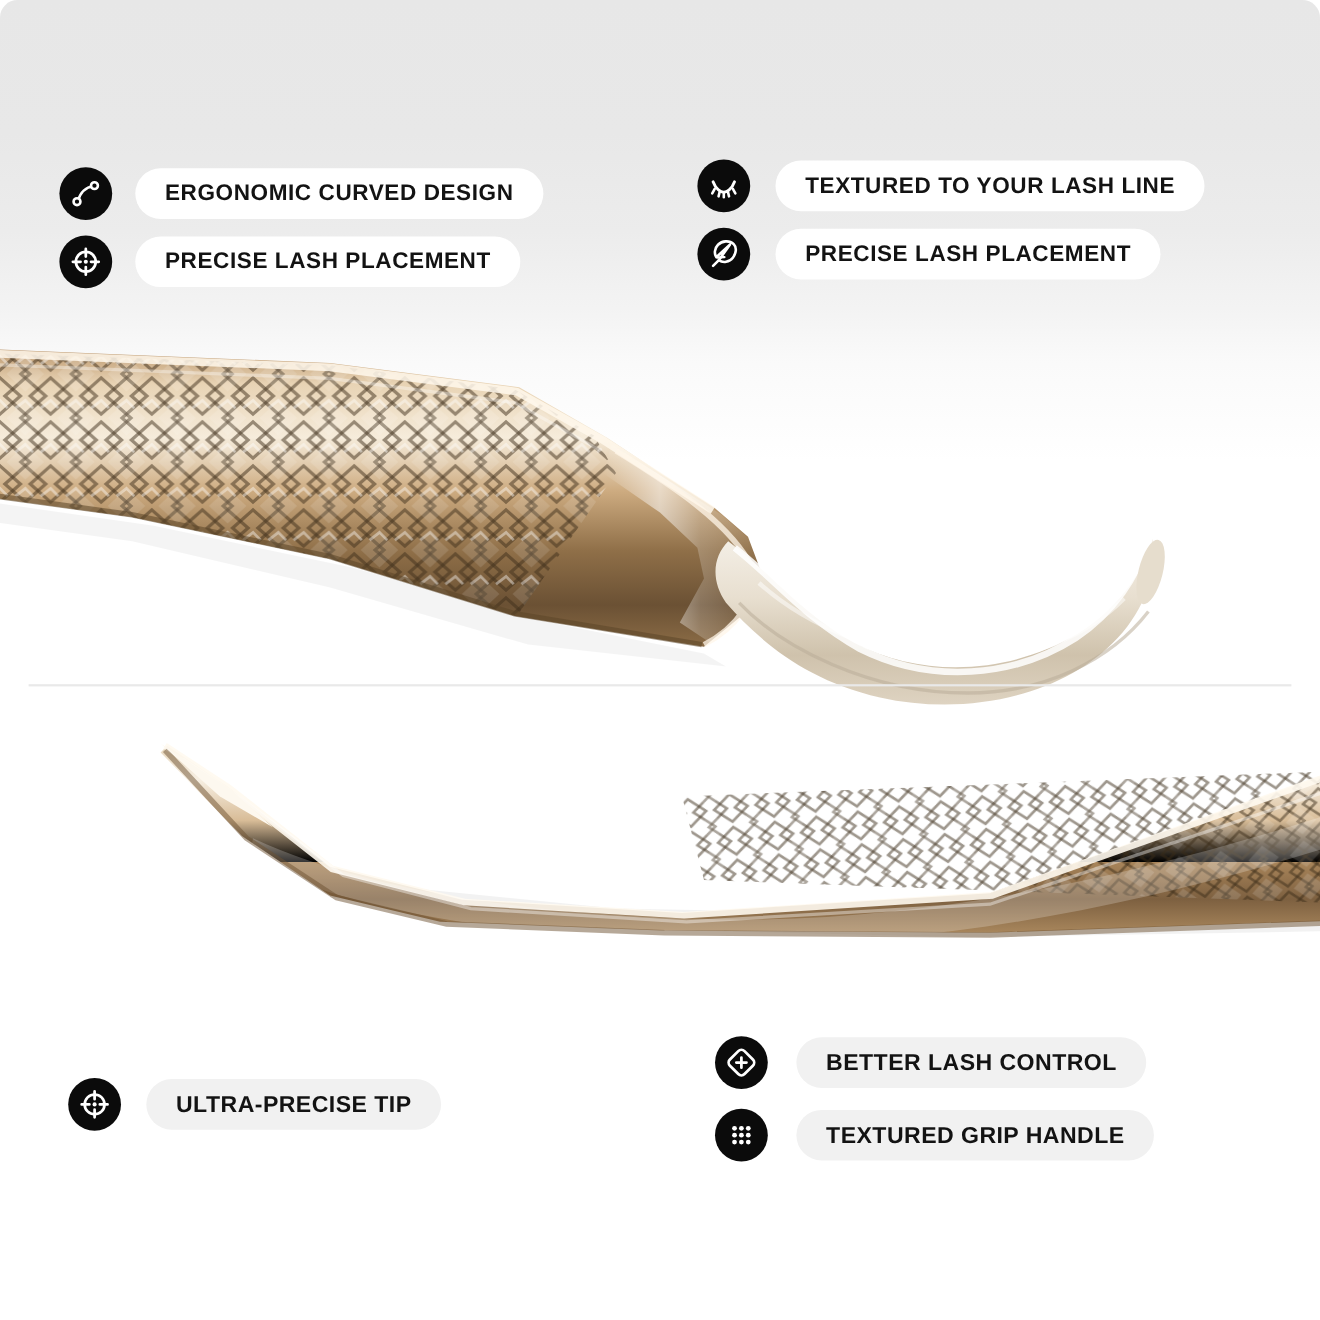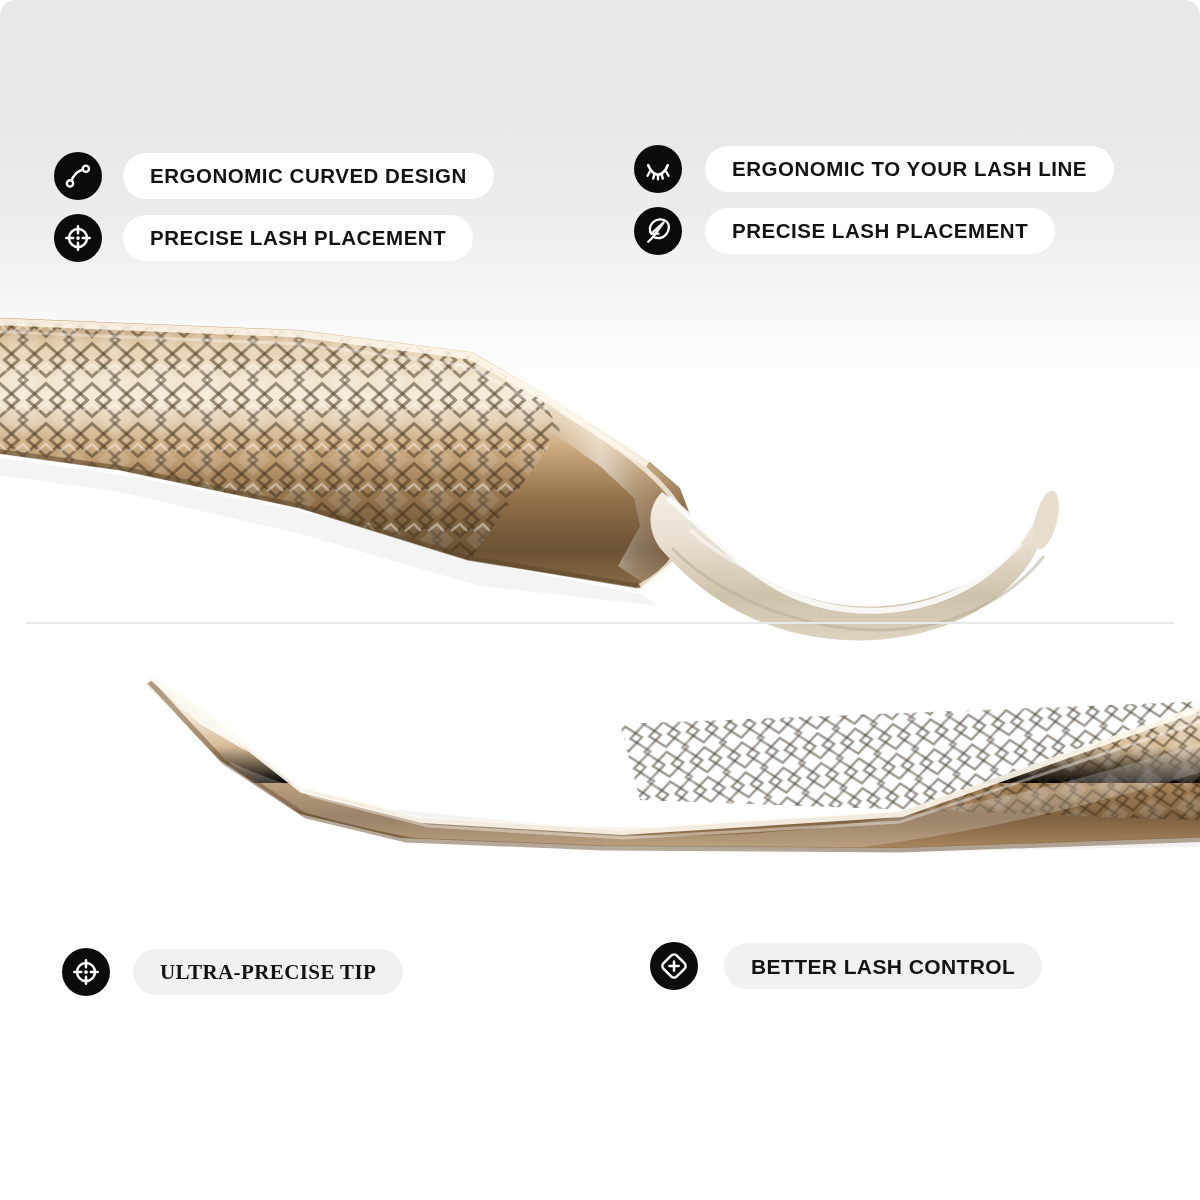--- a/index.html
+++ b/index.html
@@ -33,21 +33,21 @@
     left:26px; right:26px;
     top:622px; height:2px;
     background:#e9e9e9;
   }
 
   
   .feature-group { position:absolute; display:flex; flex-direction:column; }
 
   .group-tl { left:54px;  top:152px; gap:14px; }
   .group-tr { left:634px; top:145px; gap:14px; }
-  .group-bl { left:62px;  top:948px; gap:18px;font-family:Liberation Serif, serif; }
+  .group-bl { left:62px;  top:980px; gap:18px; }
   .group-br { left:650px; top:942px; gap:18px; }
 
   .feature-row { display:flex; align-items:center; }
   .group-tl .feature-row { gap:21px; }
   .group-tr .feature-row { gap:23px; }
   .group-bl .feature-row { gap:23px; }
   .group-br .feature-row { gap:26px; }
 
   .icon-badge {
     width:48px; height:48px;
@@ -260,21 +260,21 @@
 
     <div class="feature-row">
       <div class="icon-badge">
         <svg width="30" height="30" viewBox="0 0 24 24">
           <path d="M4.2 9 C 6.2 14.6, 10 16.6, 12 16.6 C 14 16.6, 17.8 14.6, 19.8 9" fill="none" stroke="#fff" stroke-width="2.1" stroke-linecap="round"></path>
           <path d="M5.4 14.2 L3.6 17.4 M9 16.3 L8.2 19.6 M12 16.8 L12 20.2
                    M15 16.3 L15.8 19.6 M18.6 14.2 L20.4 17.4" stroke="#fff" stroke-width="1.9" stroke-linecap="round"></path>
         </svg>
       </div>
       <div class="pill pill-white">
-        <span>ERGONOMIC TO YOUR LASH LINE</span>
+        <span>TEXTURED TO YOUR LASH LINE</span>
       </div>
     </div>
 
     <div class="feature-row">
       <div class="icon-badge">
         <svg width="30" height="30" viewBox="0 0 24 24">
           <path d="M19.2 4.8 C 16 1.6, 10.6 2.4, 7.8 5.2 C 5 8, 5 12, 6.6 14.2
                    L16.4 5.2 L8.4 16.4 C 11.4 18.6, 16 18, 18.6 14.6 C 21 11.4, 21.6 7.2, 19.2 4.8 Z" fill="none" stroke="#fff" stroke-width="1.9" stroke-linejoin="round"></path>
           <path d="M8.4 16.4 L4.2 20.6" stroke="#fff" stroke-width="1.9" stroke-linecap="round"></path>
           <path d="M7.4 14.4 L12.4 14.2" stroke="#fff" stroke-width="1.8" stroke-linecap="round"></path>
@@ -310,15 +310,35 @@
         <svg width="30" height="30" viewBox="0 0 24 24">
           <rect x="4.5" y="4.5" width="15" height="15" rx="3.2" transform="rotate(45 12 12)" fill="none" stroke="#fff" stroke-width="2"></rect>
           <path d="M12 8.3 L12 15.7 M8.3 12 L15.7 12" stroke="#fff" stroke-width="2" stroke-linecap="round"></path>
         </svg>
       </div>
       <div class="pill pill-grey">
         <span>BETTER LASH CONTROL</span>
       </div>
     </div>
 
+    <div class="feature-row">
+      <div class="icon-badge">
+        <svg width="30" height="30" viewBox="0 0 24 24">
+          <g fill="#fff">
+            <circle cx="7" cy="7" r="1.75"></circle>
+              <circle cx="12" cy="7" r="1.75"></circle>
+              <circle cx="17" cy="7" r="1.75"></circle>
+            <circle cx="7" cy="12" r="1.75"></circle>
+              <circle cx="12" cy="12" r="1.75"></circle>
+              <circle cx="17" cy="12" r="1.75"></circle>
+            <circle cx="7" cy="17" r="1.75"></circle>
+              <circle cx="12" cy="17" r="1.75"></circle>
+              <circle cx="17" cy="17" r="1.75"></circle>
+          </g>
+        </svg>
+      </div>
+      <div class="pill pill-grey">
+        <span>TEXTURED GRIP HANDLE</span>
+      </div>
+    </div>
   </div>
 
 </div>
 
 </body></html>

